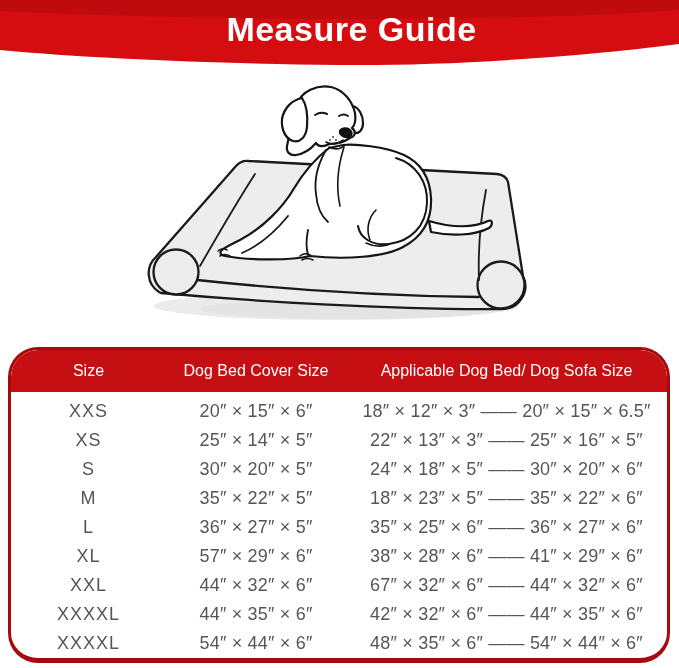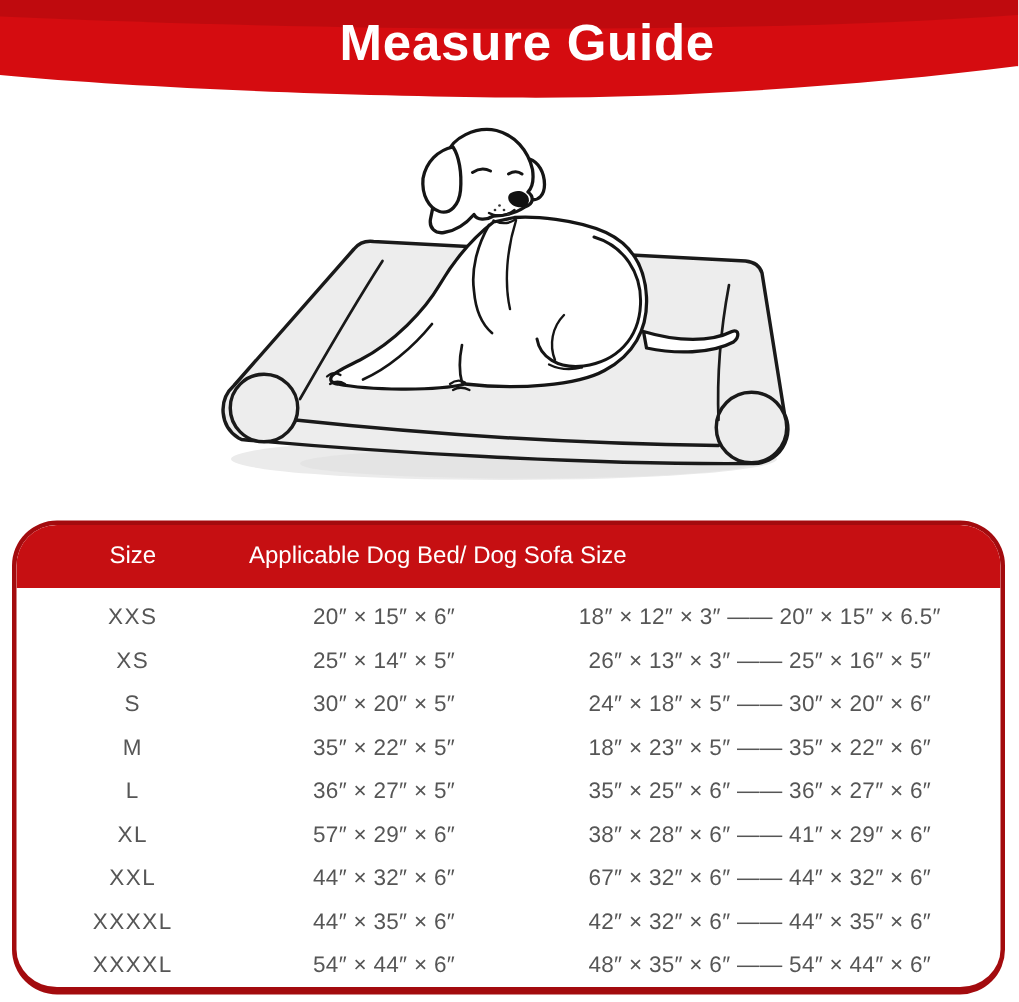--- a/index.html
+++ b/index.html
@@ -37,21 +37,21 @@
     background:var(--band_red);height:42px;line-height:42px;
     border-radius:26px 26px 0 0;
   }
   .th{
     color:#fff;font-size:16px;font-weight:400;text-align:center;
     white-space:nowrap;
   }
   .tbody{padding-top:5px;}
   .tr{display:grid;grid-template-columns:155px 180px 1fr;height:29px;line-height:29px;}
   .td{
-    text-align:center;color:var(--text_gray);font-size:15px;
+    text-align:center;color:var(--text_gray);font-size:18px;
     white-space:nowrap;letter-spacing:.2px;
   }
   .td.size{letter-spacing:1px;}
 </style>
 </head>
 <body>
 
 <div class="page">
 
   <header class="banner">
@@ -113,32 +113,33 @@
           <circle cx="196" cy="70" r="0.9"></circle>
             <circle cx="199" cy="73" r="0.9"></circle>
         </g>
       </g>
     </svg>
   </div>
 
   <section class="size-table">
     <div class="thead">
       <div class="th">Size</div>
+      <div class="th">Dog Bed Cover Size</div>
       <div class="th">Applicable Dog Bed/ Dog Sofa Size</div>
     </div>
     <div class="tbody">
       <div class="tr">
         <div class="td size">XXS</div>
         <div class="td">20″ × 15″ × 6″</div>
         <div class="td">18″ × 12″ × 3″ —— 20″ × 15″ × 6.5″</div>
       </div>
       <div class="tr">
         <div class="td size">XS</div>
         <div class="td">25″ × 14″ × 5″</div>
-        <div class="td">26″ × 13″ × 3″ —— 25″ × 16″ × 5″</div>
+        <div class="td">22″ × 13″ × 3″ —— 25″ × 16″ × 5″</div>
       </div>
       <div class="tr">
         <div class="td size">S</div>
         <div class="td">30″ × 20″ × 5″</div>
         <div class="td">24″ × 18″ × 5″ —— 30″ × 20″ × 6″</div>
       </div>
       <div class="tr">
         <div class="td size">M</div>
         <div class="td">35″ × 22″ × 5″</div>
         <div class="td">18″ × 23″ × 5″ —— 35″ × 22″ × 6″</div>

